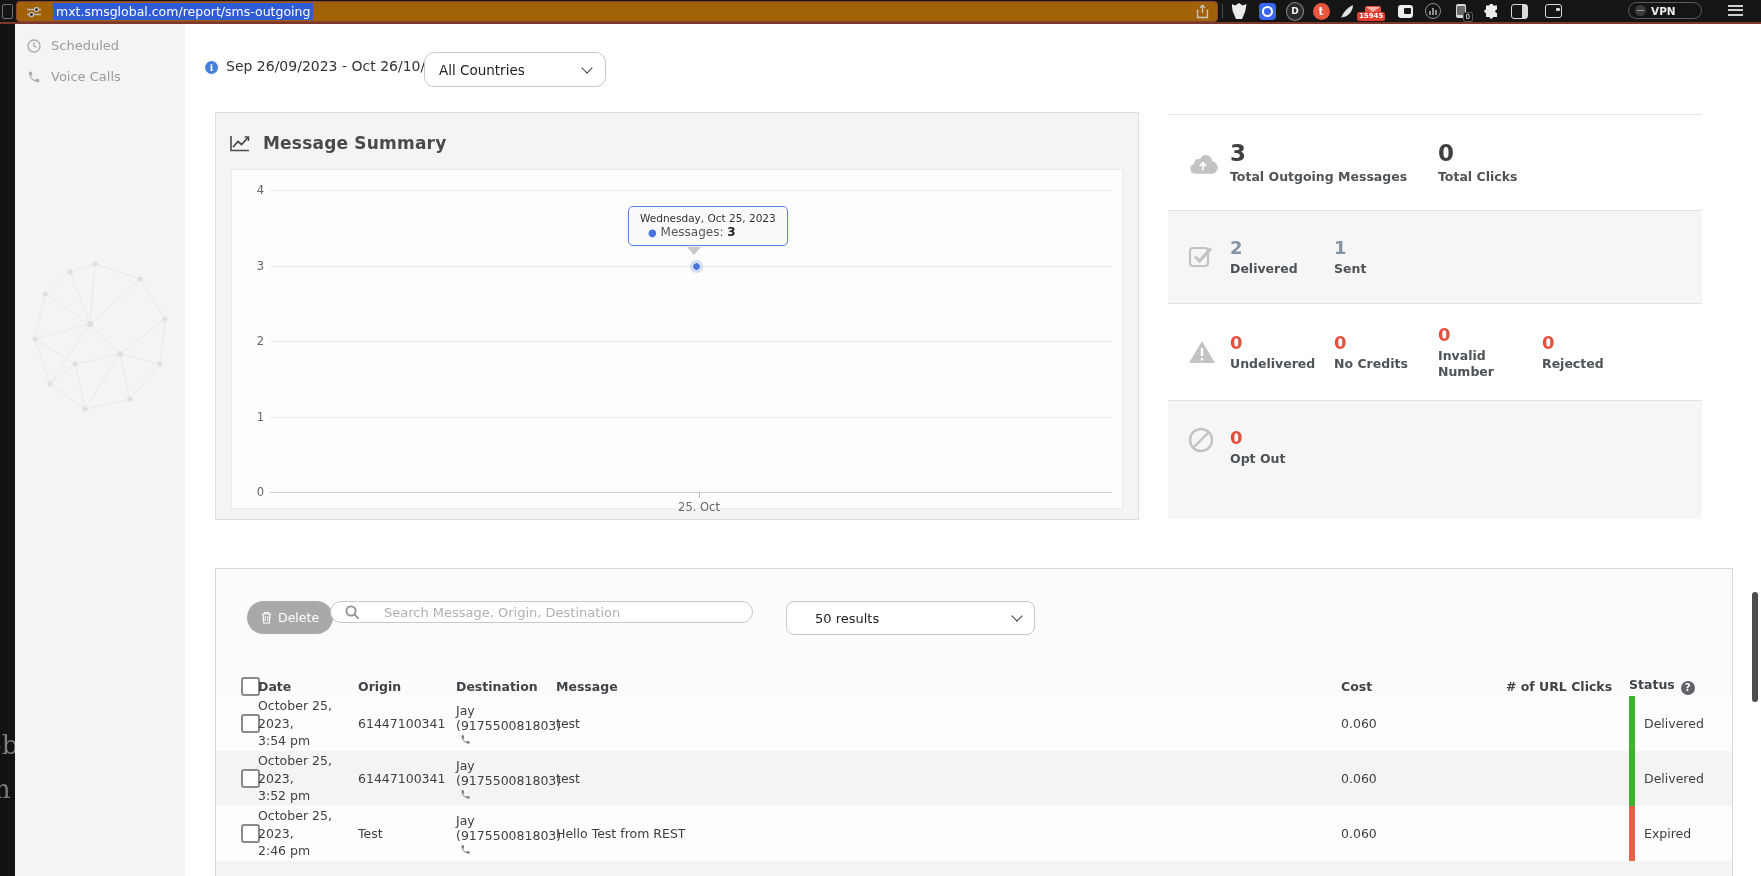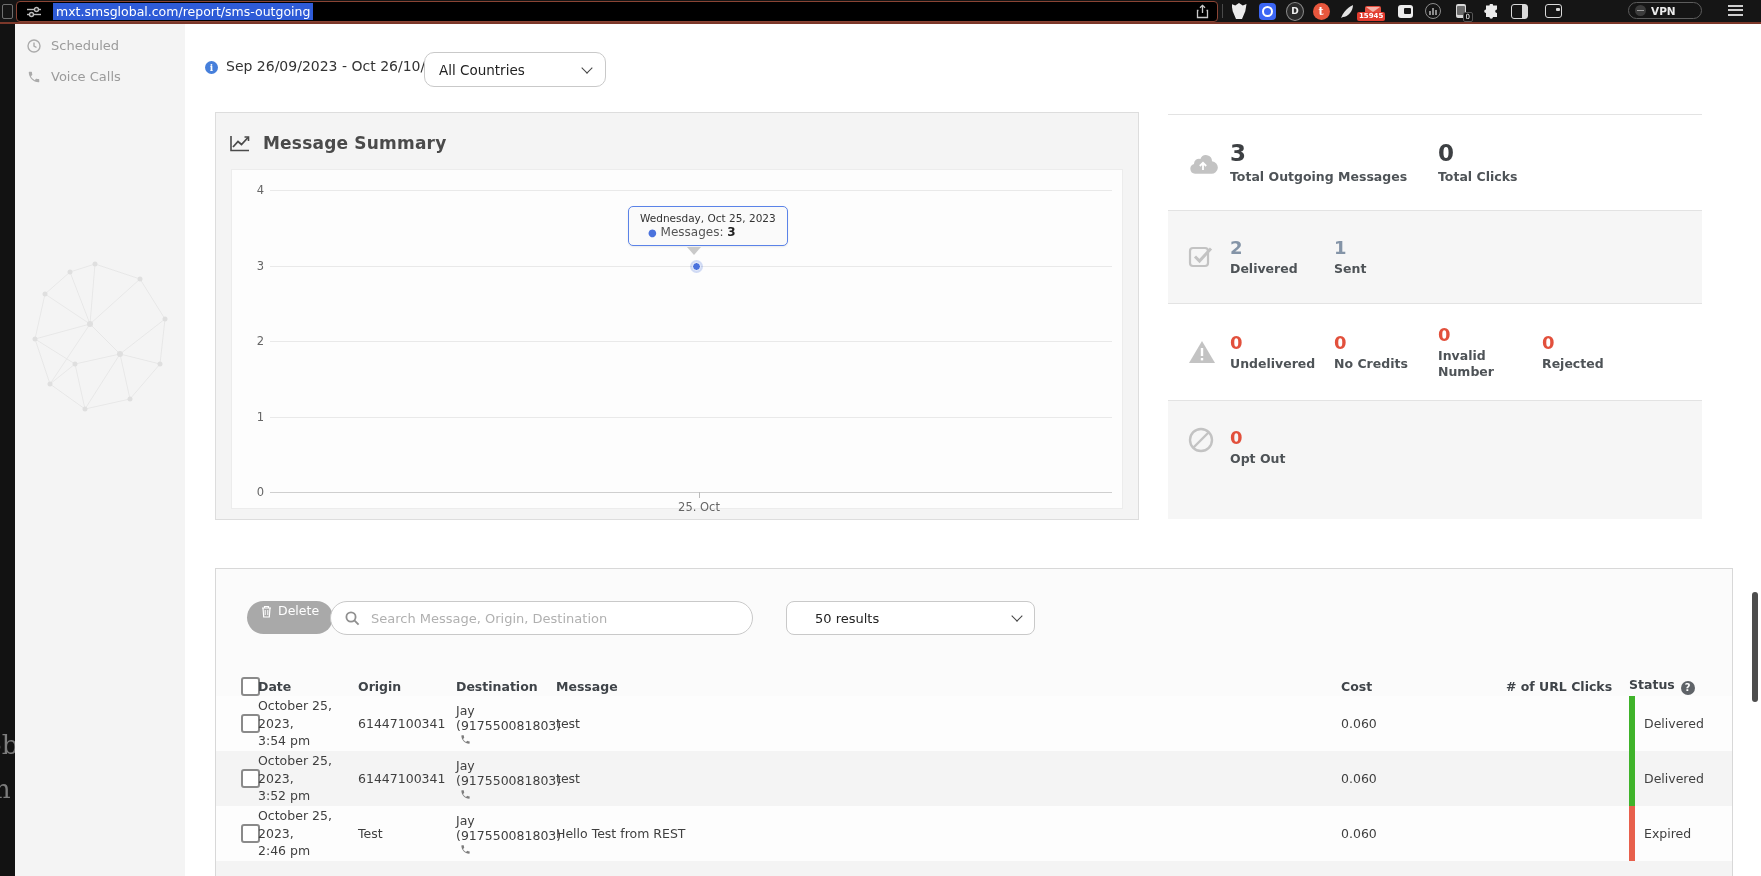--- a/index.html
+++ b/index.html
@@ -1,21 +1,21 @@
 <!DOCTYPE html>
 <html><head>
 <meta charset="utf-8">
 <style>
   html,body{margin:0;padding:0;}
   body{width:1761px;height:876px;overflow:hidden;background:#fff;
        font-family:"DejaVu Sans","Liberation Sans",sans-serif;-webkit-font-smoothing:antialiased;}
   
   .toolbar{position:absolute;top:0;left:0;width:1761px;height:22px;background:#151515;border-bottom:2px solid #7c382a;}
   .win-ico{position:absolute;left:2px;top:4px;width:9px;height:13px;border:1.5px solid #6f6f6f;border-radius:2px;}
-  .url-bar{position:absolute;left:16px;top:1px;width:1200px;height:19px;background:#000000;border:1px solid #8a4434;border-radius:4px;display:flex;align-items:center;}
+  .url-bar{position:absolute;left:16px;top:1px;width:1200px;height:19px;background:#a16207;border:1px solid #8a4434;border-radius:4px;display:flex;align-items:center;}
   .tune{margin-left:10px;}
   .url-text{margin-left:12px;background:#2e5bd7;color:#fff;font-size:12.5px;padding:1px 3px;line-height:15px;white-space:nowrap;}
   .i-share{position:absolute;right:8px;top:2px;}
   .tbi{position:absolute;top:2px;width:18px;height:18px;display:flex;align-items:center;justify-content:center;}
   .tb-divider{position:absolute;left:1222px;top:4px;width:1px;height:14px;background:#4a4a4a;}
   .lion{width:15px;height:16px;background:#ececec;clip-path:polygon(50% 0,75% 16%,100% 6%,92% 52%,70% 100%,30% 100%,8% 52%,0 6%,25% 16%);}
   .onep{width:17px;height:17px;border-radius:4px;background:#3b66f5;display:flex;align-items:center;justify-content:center;}
   .onep b{width:7px;height:7px;border:2px solid #fff;border-radius:50%;display:block;}
   .dcir{width:17px;height:17px;border-radius:50%;background:#2b2b2b;border:1px solid #8a8a8a;color:#f2f2f2;font-size:9px;font-weight:bold;display:flex;align-items:center;justify-content:center;}
   .tcir{width:17px;height:17px;border-radius:50%;background:#e8573d;color:#fff;font-size:11px;font-weight:bold;font-family:"DejaVu Serif",serif;display:flex;align-items:center;justify-content:center;}
@@ -76,22 +76,22 @@
   .srow.shade{background:#f6f6f6;}
   .sicon{width:62px;padding-left:20px;box-sizing:content-box;flex:0 0 42px;display:flex;}
   .sitem{width:104px;}
   .sitem.wide{width:208px;}
   .sval{font-size:18px;font-weight:bold;color:#8494a7;}
   .sval.big{font-size:23px;color:#3d4043;}
   .sval.red{color:#e2503c;}
   .slab{font-size:12.5px;font-weight:bold;color:#4e5357;margin-top:3px;line-height:1.3;}
   
   .tcard{position:absolute;left:215px;top:544px;width:1518px;height:340px;background:#fbfbfb;border:1px solid #d8d8d8;box-sizing:border-box;overflow:hidden;}
-  .del-btn{position:absolute;left:31px;top:32px;height:33px;background:#a9a9a9;border:none;border-radius:17px;color:#fff;font-size:12.5px;padding:16px 14px;display:flex;align-items:flex-end;gap:6px;cursor:pointer;font-family:inherit;}
-  .search{position:absolute;left:114px;top:32px;width:423px;height:34px;border:1px solid #c9c9c9;border-radius:17px;background:#fff;box-sizing:border-box;display:flex;align-items:center;padding-left:14px;gap:9px;}
+  .del-btn{position:absolute;left:31px;top:32px;height:33px;background:#a9a9a9;border:none;border-radius:17px;color:#fff;font-size:12.5px;padding:0 14px;display:flex;align-items:center;gap:6px;cursor:pointer;font-family:inherit;}
+  .search{position:absolute;left:114px;top:32px;width:423px;height:22px;border:1px solid #c9c9c9;border-radius:17px;background:#fff;box-sizing:border-box;display:flex;align-items:center;padding-left:14px;gap:22px;}
   .search input{border:none;outline:none;flex:1;font-size:13px;font-family:inherit;color:#333;background:transparent;}
   .search input::placeholder{color:#b0b0b0;}
   .sel50{position:absolute;left:570px;top:32px;width:249px;height:34px;border:1px solid #c9c9c9;border-radius:8px;background:#fff;display:flex;align-items:center;justify-content:space-between;padding:0 13px 0 28px;box-sizing:border-box;font-size:13px;color:#222;cursor:pointer;}
   .t-grid{display:grid;grid-template-columns:17px 100px 98px 100px 785px 148px 140px 105px;padding-left:25px;align-items:center;}
   .t-head{position:absolute;left:0;top:100px;width:100%;height:34px;border-bottom:1px solid #e2e2e2;font-weight:bold;font-size:12.5px;color:#3f4449;}
   .t-row{position:absolute;left:0;width:100%;height:55px;font-size:12.5px;color:#3f3f3f;background:#fdfdfd;}
   .t-row.alt{background:#f4f4f4;}
   .cb{width:15px;height:15px;border:2px solid #8a8a8a;border-radius:3px;background:#fff;cursor:pointer;}
   .cell-date{line-height:1.4;}
   .cell-dest .ph{margin-left:4px;margin-top:1px;display:block;}

